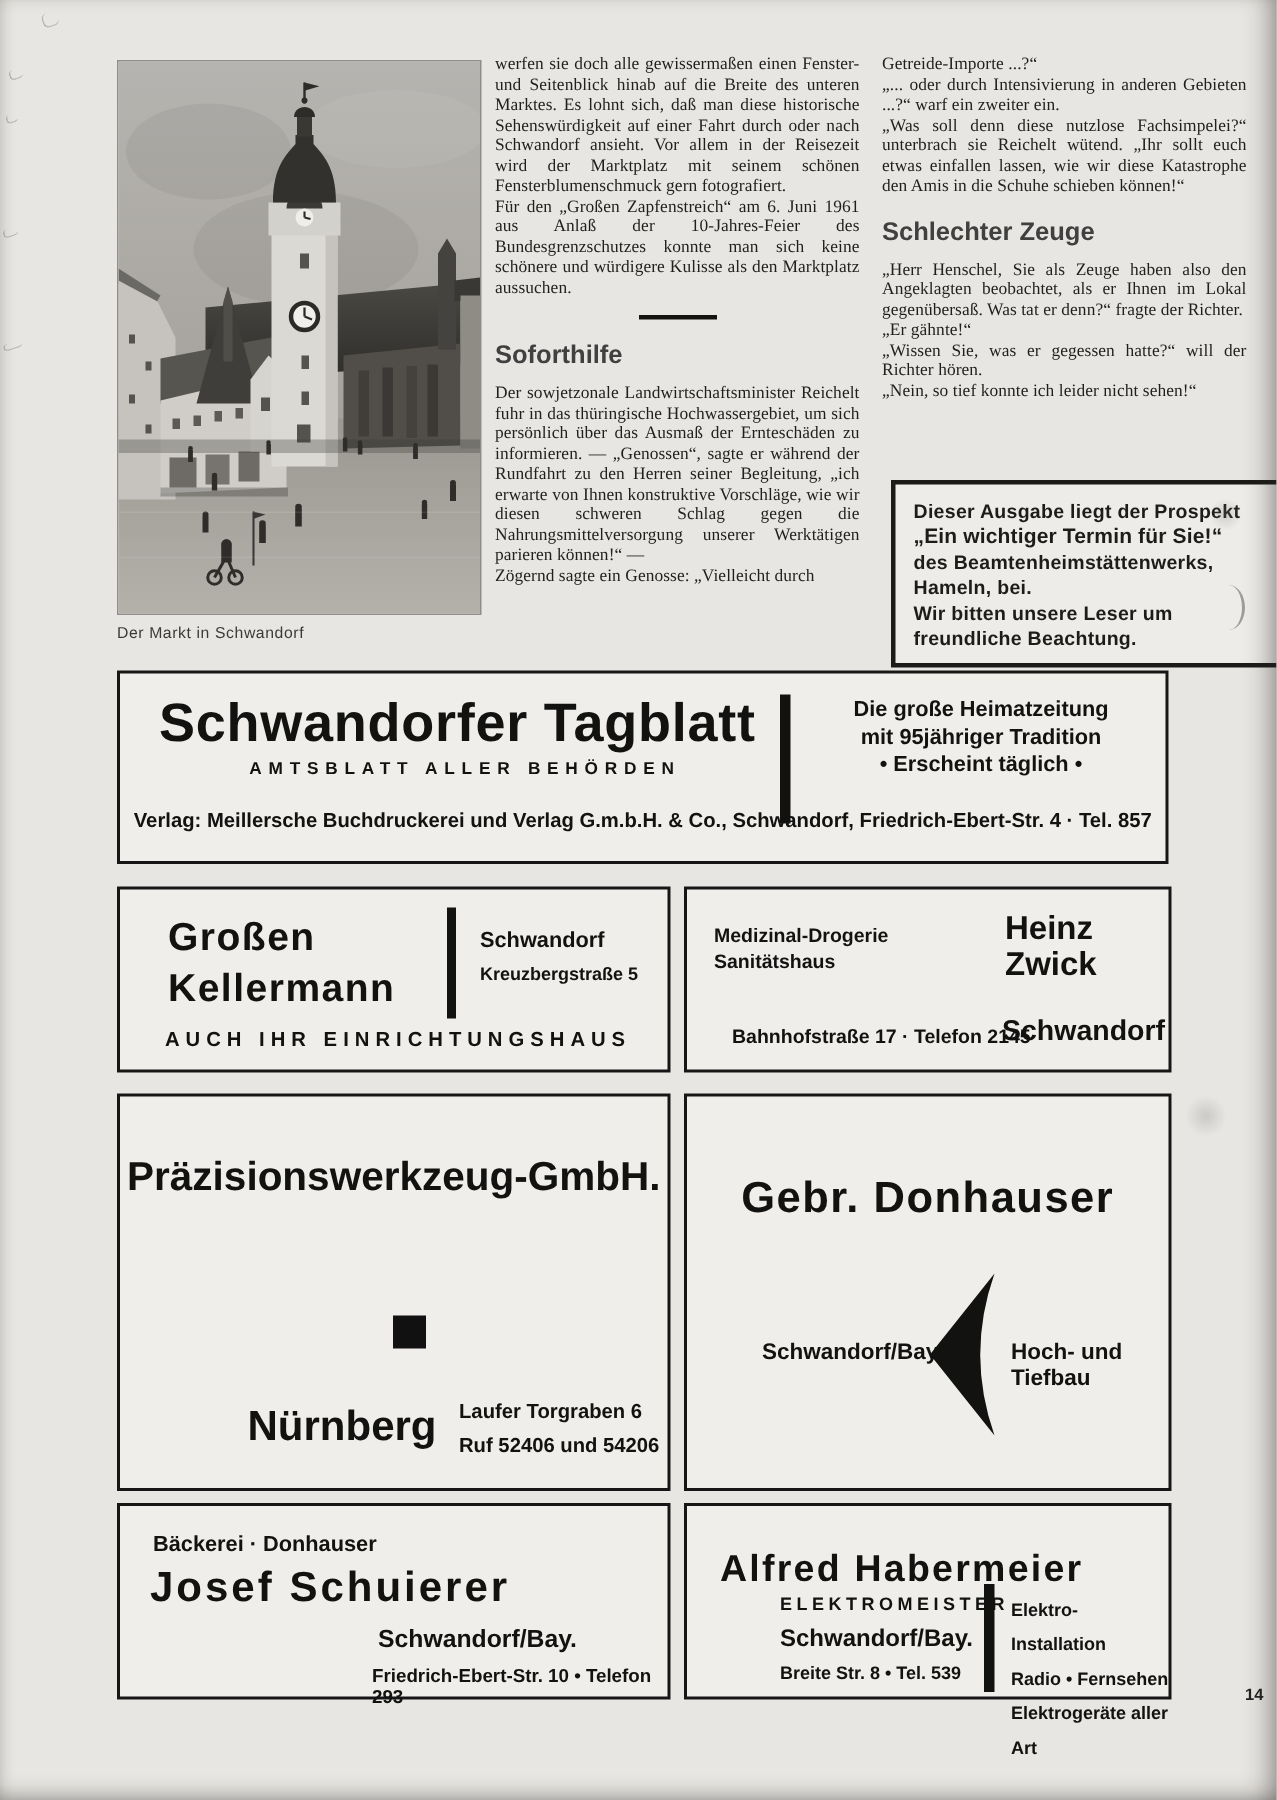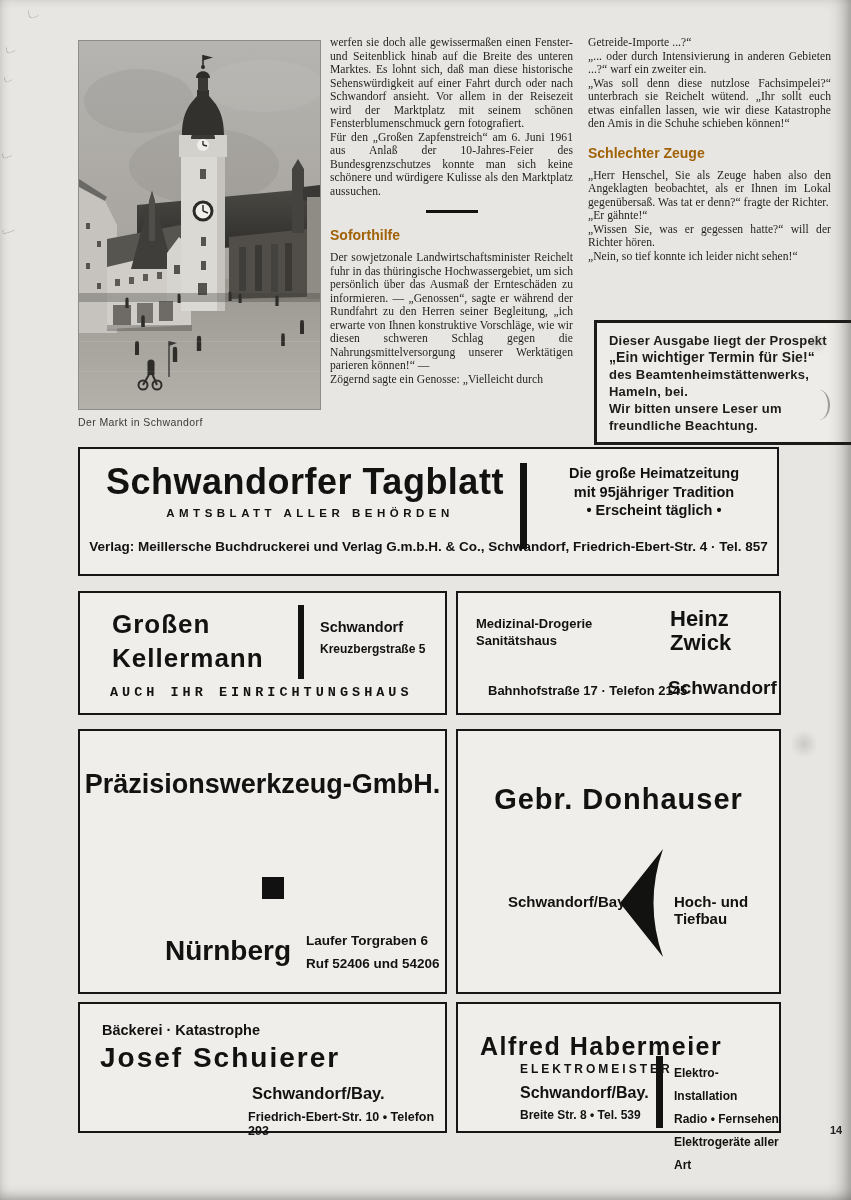--- a/index.html
+++ b/index.html
@@ -5,22 +5,22 @@
   html,body{margin:0;padding:0;background:#b7b5b1;}
   .page{position:relative;width:851px;height:1200px;background:#e8e6e2;overflow:hidden;
         font-family:"Liberation Sans",sans-serif;color:#171614;}
   .page::after{content:"";position:absolute;inset:0;pointer-events:none;
         box-shadow:inset -14px 0 18px -10px rgba(40,38,35,.45), inset 0 -10px 14px -8px rgba(40,38,35,.35),
                    inset 6px 0 12px -8px rgba(40,38,35,.25);}
   .abs{position:absolute;}
   
   .bodytext{font-family:"Liberation Serif",serif;font-size:11.6px;line-height:13.5px;
         text-align:justify;margin:0;color:#211f1d;letter-spacing:.05px;}
-  .sec-head{font-family:"Liberation Sans",sans-serif;font-size:14px;font-weight:700;
-        margin:14px 0 8px 0;color:#a16207;}
+  .sec-head{font-family:"Liberation Sans",sans-serif;font-size:17px;font-weight:700;
+        margin:14px 0 8px 0;color:#404040;}
   .rule{width:52px;height:3px;background:#141312;margin:12px auto 0 auto;}
   
   .photo{left:78px;top:40px;width:241px;}
   .photo svg{display:block;border:1px solid #8f8d89;}
   .caption{margin-top:6px;font-size:10.5px;letter-spacing:.4px;color:#3c3a37;font-weight:400;}
   
   .notice{left:594px;top:320px;width:233px;border:3px solid #1c1b1a;padding:9px 10px 8px 12px;
         background:rgba(248,247,244,.35);}
   .notice p{margin:0;font-size:13px;font-weight:700;line-height:17px;letter-spacing:.2px;color:#1d1c1b;}
   .notice .strong{font-size:14px;letter-spacing:.1px;}
@@ -226,21 +226,21 @@
     </div>
     <div class="abs b" style="left:0;top:90px;width:100%;text-align:center;font-size:13.5px;">Verlag: Meillersche Buchdruckerei und Verlag G.m.b.H. &amp; Co., Schwandorf, Friedrich-Ebert-Str. 4 · Tel. 857</div>
   </div>
 
   <div class="ad" style="left:78px;top:591px;width:365px;height:120px;">
     <div class="abs b" style="left:32px;top:16px;font-size:26px;letter-spacing:1px;">Großen</div>
     <div class="abs b" style="left:32px;top:50px;font-size:26px;letter-spacing:1px;">Kellermann</div>
     <div class="vbar" style="left:218px;top:12px;width:6px;height:74px;"></div>
     <div class="abs b" style="left:240px;top:26px;font-size:14.5px;">Schwandorf</div>
     <div class="abs b" style="left:240px;top:49px;font-size:12px;">Kreuzbergstraße 5</div>
-    <div class="abs b" style="left:30px;top:92px;font-size:13.5px;letter-spacing:4px;font-family:Liberation Mono, monospace;">AUCH IHR EINRICHTUNGSHAUS</div>
+    <div class="abs b" style="left:30px;top:92px;font-size:13.5px;letter-spacing:4px;">AUCH IHR EINRICHTUNGSHAUS</div>
   </div>
 
   <div class="ad" style="left:456px;top:591px;width:321px;height:120px;">
     <div class="abs b" style="left:18px;top:22px;font-size:13px;line-height:17px;">
       <div>Medizinal-Drogerie</div>
       <div>Sanitätshaus</div>
     </div>
     <div class="abs b" style="left:212px;top:14px;font-size:22px;line-height:24px;">
       <div>Heinz</div>
       <div>Zwick</div>
@@ -262,21 +262,21 @@
   <div class="ad" style="left:456px;top:729px;width:321px;height:261px;">
     <div class="abs b" style="left:0;top:52px;width:100%;text-align:center;font-size:29px;letter-spacing:1px;">Gebr. Donhauser</div>
     <div class="abs b" style="left:50px;top:162px;font-size:15px;">Schwandorf/Bay.</div>
     <svg class="abs" style="left:160px;top:118px;" width="46" height="108" viewBox="0 0 46 108">
       <path d="M45,0 Q26,54 45,108 L2,54 Z" fill="#121211"></path>
     </svg>
     <div class="abs b" style="left:216px;top:162px;font-size:15px;">Hoch- und Tiefbau</div>
   </div>
 
   <div class="ad" style="left:78px;top:1002px;width:365px;height:127px;">
-    <div class="abs b" style="left:22px;top:18px;font-size:14.5px;">Bäckerei · Katastrophe</div>
+    <div class="abs b" style="left:22px;top:18px;font-size:14.5px;">Bäckerei · Donhauser</div>
     <div class="abs b" style="left:20px;top:38px;font-size:28px;letter-spacing:2px;">Josef Schuierer</div>
     <div class="abs b" style="left:172px;top:80px;font-size:16.5px;">Schwandorf/Bay.</div>
     <div class="abs b" style="left:168px;top:106px;font-size:12.5px;">Friedrich-Ebert-Str. 10 • Telefon 293</div>
   </div>
 
   <div class="ad" style="left:456px;top:1002px;width:321px;height:127px;">
     <div class="abs b" style="left:22px;top:28px;font-size:25px;letter-spacing:1.5px;">Alfred Habermeier</div>
     <div class="abs b" style="left:62px;top:54px;font-size:12px;line-height:23px;">
       <div style="letter-spacing:3px;">ELEKTROMEISTER</div>
       <div style="font-size:16px;">Schwandorf/Bay.</div>

